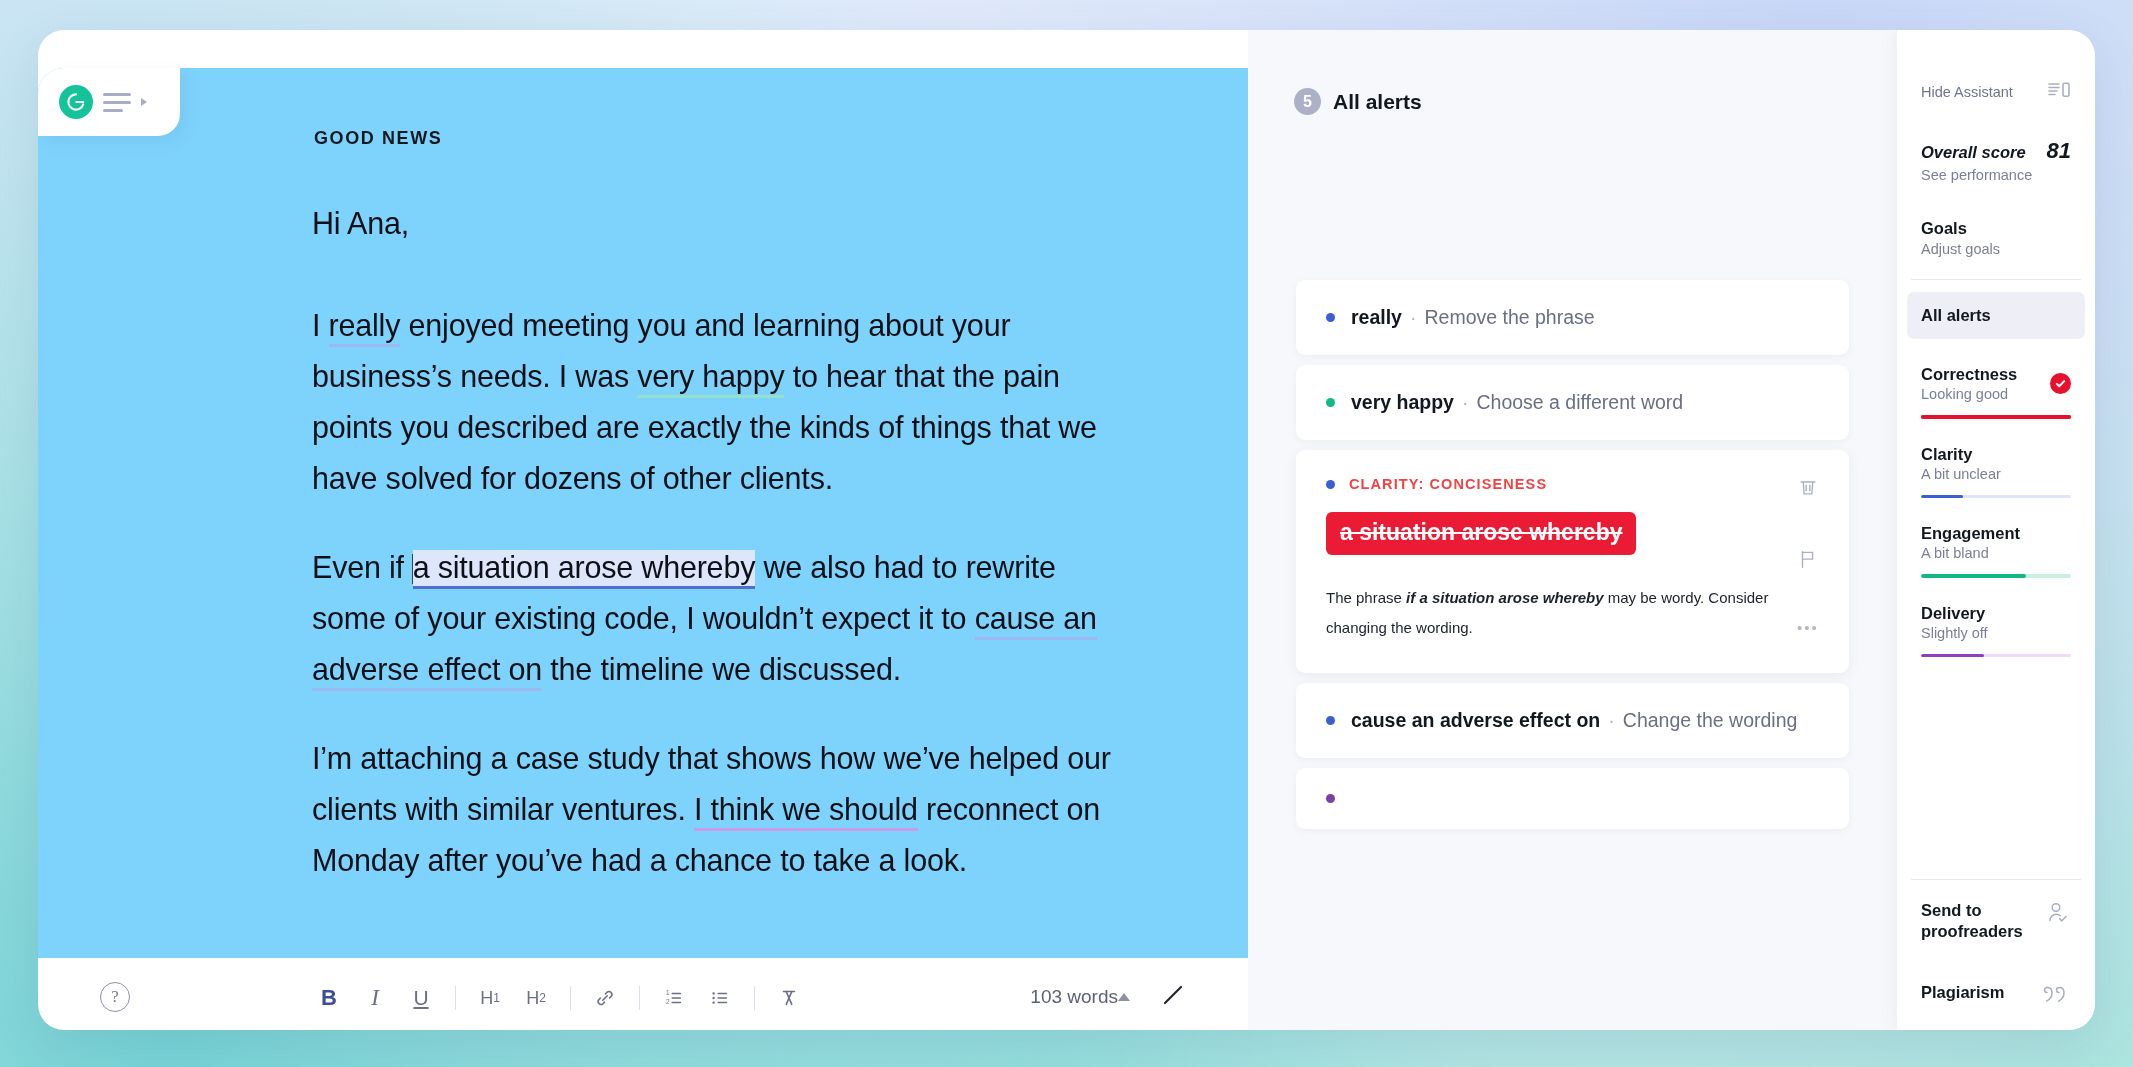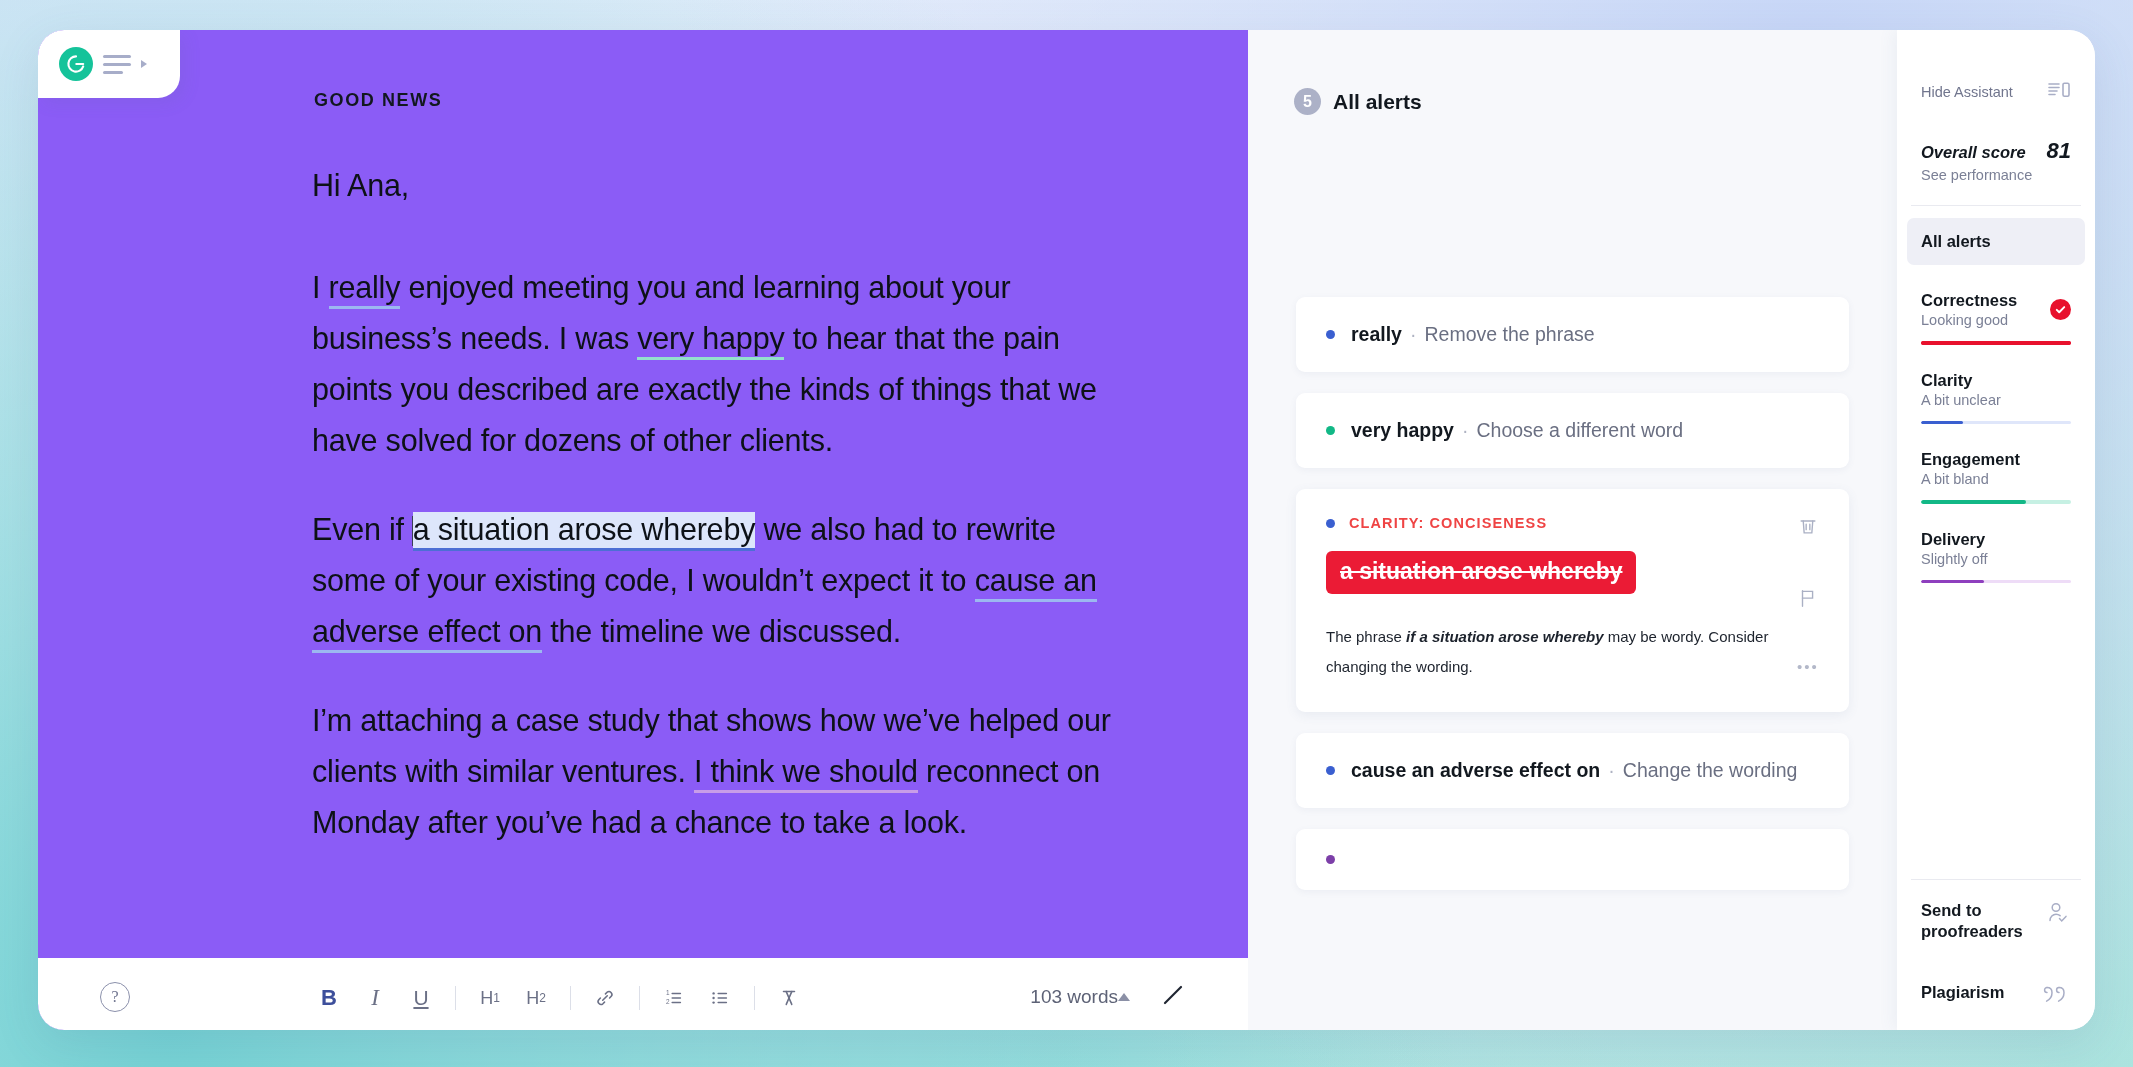--- a/index.html
+++ b/index.html
@@ -33,22 +33,23 @@
     box-shadow: 0 14px 46px rgba(80,100,140,0.13);
     display: flex;
     overflow: hidden;
   }
 
   
   .editor-col {
     position: relative;
     width: 1210px;
     flex: none;
-    background: #8b5cf6;
+    background: #7dd3fc;
     border-radius: 26px 0 0 26px;
+    margin-top: 38px;
   }
 
   .logo-pill {
     position: absolute;
     left: 0;
     top: 0;
     width: 142px;
     height: 68px;
     background: #fff;
     border-radius: 26px 0 22px 0;
@@ -204,25 +205,25 @@
     font-size: 16px;
     font-weight: bold;
     display: flex; align-items: center; justify-content: center;
   }
   .alerts-head-title {
     font-size: 21px; font-weight: bold; color: #12181f;
   }
 
   .cards {
     position: absolute;
-    left: 0; right: 0; top: 267px;
+    left: 0; right: 0; top: 250px;
     padding: 0 48px;
     display: flex;
     flex-direction: column;
-    gap: 21px;
+    gap: 10px;
   }
   .card {
     background: #fff;
     border-radius: 9px;
     box-shadow: 0 2px 7px rgba(80,100,140,0.07);
     padding: 26px 30px;
     display: flex;
     align-items: center;
     gap: 16px;
   }
@@ -522,20 +523,24 @@
     </div>
 
     <div class="score-block">
       <div class="score-row">
         <span class="score-title">Overall score</span>
         <span class="score-value">81</span>
       </div>
       <div class="score-sub">See performance</div>
     </div>
 
+    <div class="goals-block">
+      <div class="score-title">Goals</div>
+      <div class="score-sub">Adjust goals</div>
+    </div>
 
     <div class="divider"></div>
 
     <div class="nav-all">All alerts</div>
 
     <div class="cat">
       <div class="cat-row">
         <div>
           <div class="cat-name">Correctness</div>
           <div class="cat-sub">Looking good</div>

